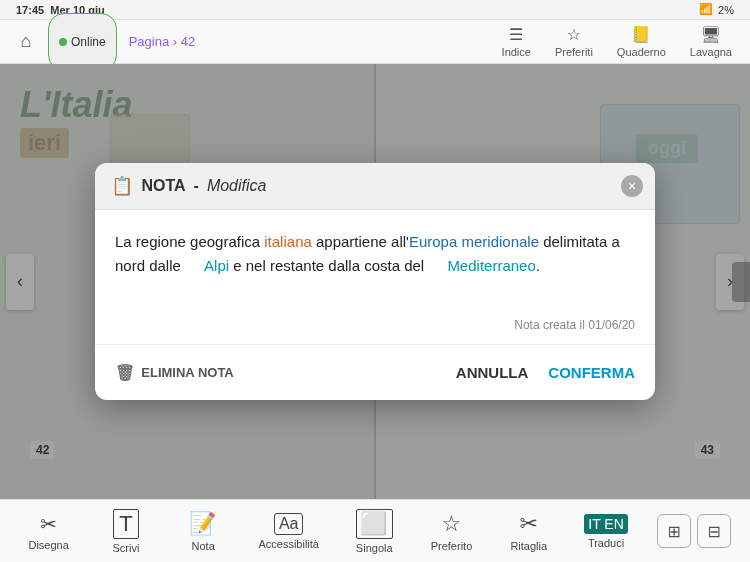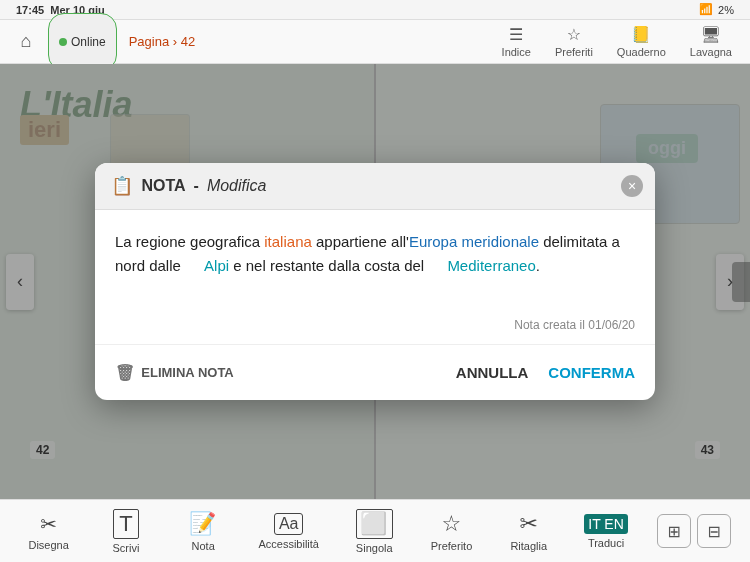--- a/index.html
+++ b/index.html
@@ -52,21 +52,21 @@
       color: #333;
       cursor: pointer;
     }
     .online-dot {
       width: 8px; height: 8px;
       background: #4CAF50;
       border-radius: 50%;
     }
     .nav-pagina {
       font-size: 13px;
-      color: #c2410c;
+      color: #8b5cf6;
       padding: 4px 8px;
       cursor: pointer;
     }
     .nav-spacer { flex: 1; }
     .nav-btn {
       display: flex; flex-direction: column; align-items: center; justify-content: center;
       padding: 4px 10px;
       border: none; background: none; cursor: pointer;
       font-size: 11px; color: #555; gap: 2px;
     }
@@ -121,21 +121,21 @@
     .page-title-sim {
       position: absolute;
       top: 20px; left: 20px;
       font-size: 36px;
       font-weight: 900;
       color: #2a6030;
       font-style: italic;
     }
     .page-subtitle-sim {
       position: absolute;
-      top: 51px; left: 20px;
+      top: 64px; left: 20px;
       font-size: 22px;
       font-weight: 700;
       color: #8B4513;
       background: #c8a060;
       padding: 2px 8px;
       border-radius: 3px;
     }
     .oggi-badge {
       position: absolute;
       top: 70px; left: 260px;

